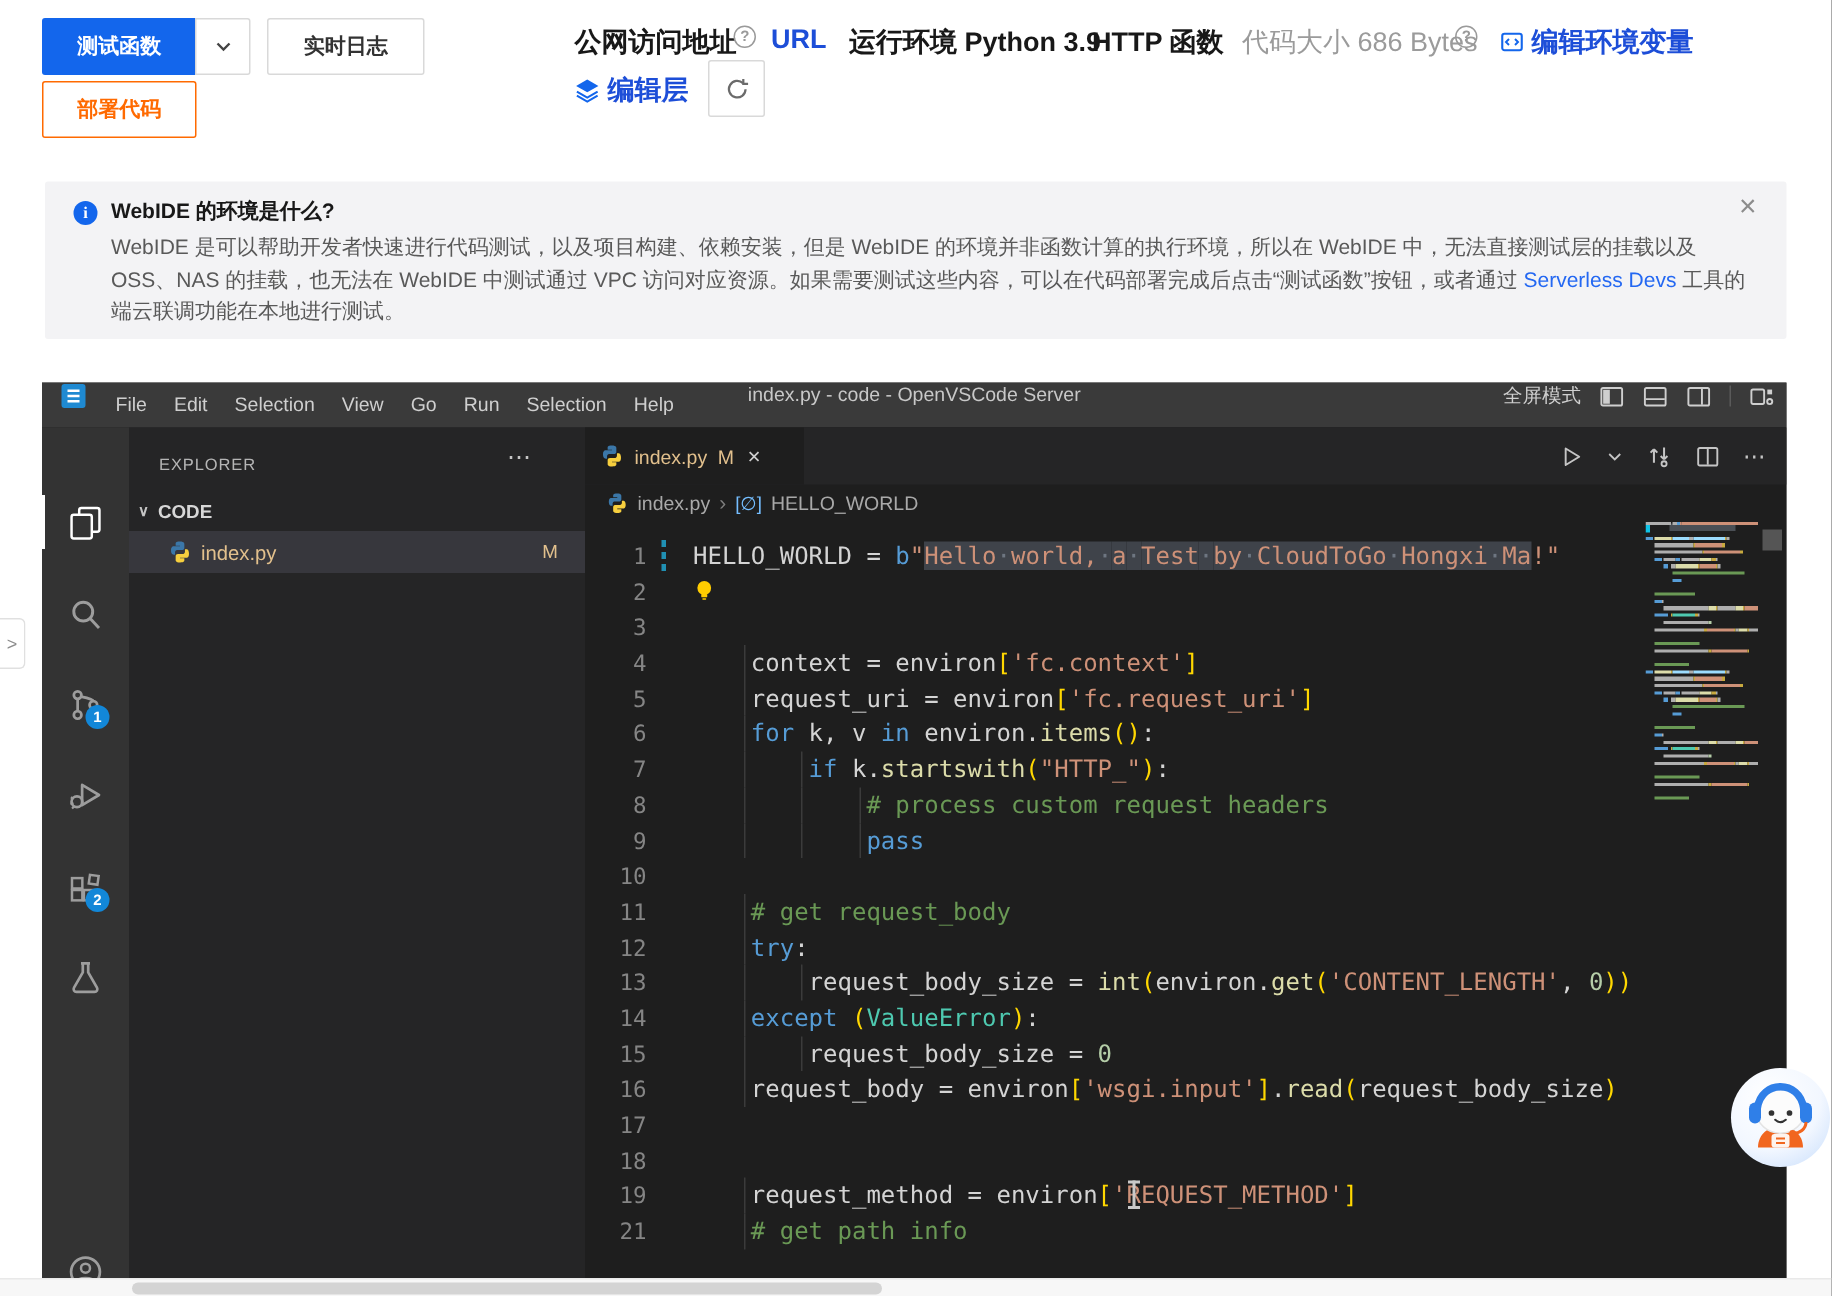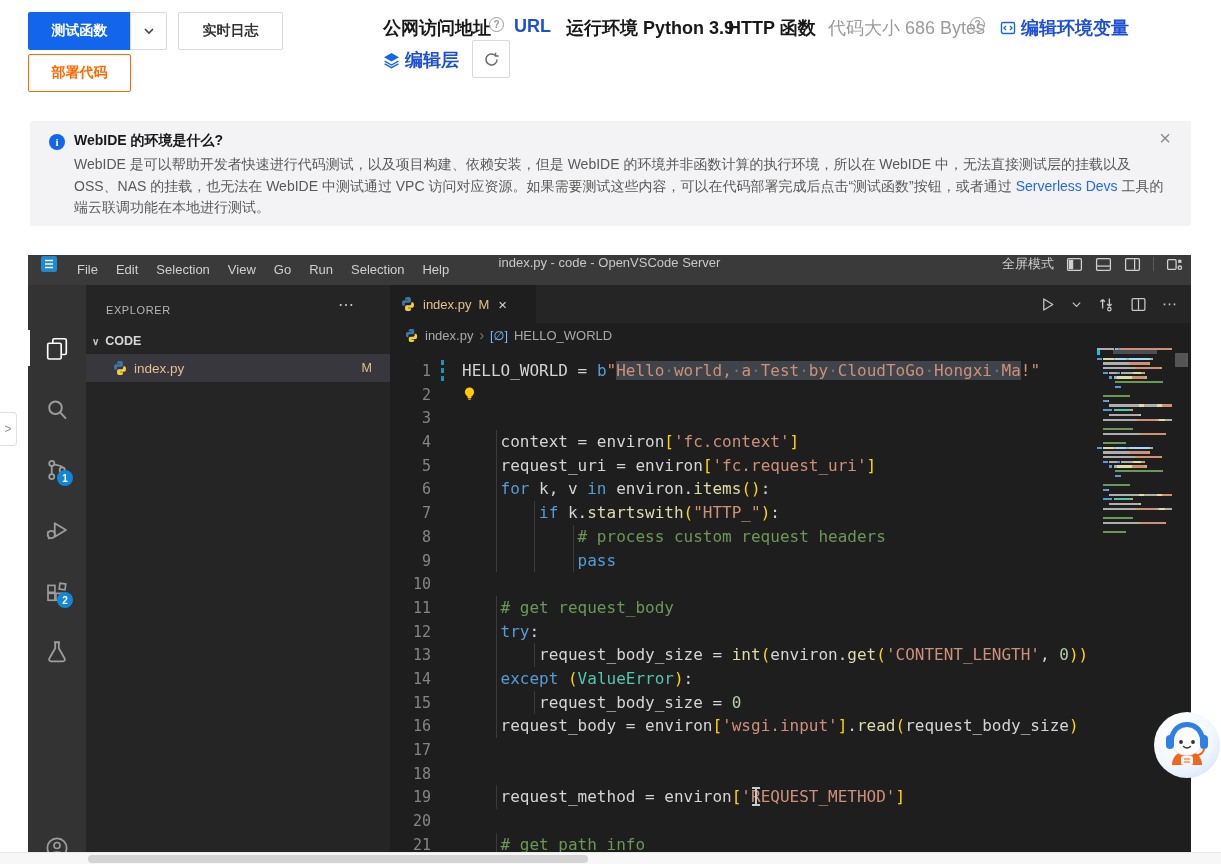--- a/index.html
+++ b/index.html
@@ -342,21 +342,20 @@
               <div class="code-line"><span class="ln">10</span><span class="lc"></span></div>
               <div class="code-line"><span class="ln">11</span><span class="lc"><div class="guide" style="left: 33.56px;"></div><span class="tk-txt">    </span><span class="tk-com"># get request_body</span></span></div>
               <div class="code-line"><span class="ln">12</span><span class="lc"><div class="guide" style="left: 33.56px;"></div><span class="tk-txt">    </span><span class="tk-kw">try</span><span class="tk-txt">:</span></span></div>
               <div class="code-line"><span class="ln">13</span><span class="lc"><div class="guide" style="left: 33.56px;"></div><div class="guide" style="left: 72.12px;"></div><span class="tk-txt">        request_body_size = </span><span class="tk-fn">int</span><span class="tk-brk">(</span><span class="tk-txt">environ.</span><span class="tk-fn">get</span><span class="tk-brk">(</span><span class="tk-str">'CONTENT_LENGTH'</span><span class="tk-txt">, </span><span class="tk-num">0</span><span class="tk-brk">))</span></span></div>
               <div class="code-line"><span class="ln">14</span><span class="lc"><div class="guide" style="left: 33.56px;"></div><span class="tk-txt">    </span><span class="tk-kw">except</span><span class="tk-txt"> </span><span class="tk-brk">(</span><span class="tk-cls">ValueError</span><span class="tk-brk">)</span><span class="tk-txt">:</span></span></div>
               <div class="code-line"><span class="ln">15</span><span class="lc"><div class="guide" style="left: 33.56px;"></div><div class="guide" style="left: 72.12px;"></div><span class="tk-txt">        request_body_size = </span><span class="tk-num">0</span></span></div>
               <div class="code-line"><span class="ln">16</span><span class="lc"><div class="guide" style="left: 33.56px;"></div><span class="tk-txt">    request_body = environ</span><span class="tk-brk">[</span><span class="tk-str">'wsgi.input'</span><span class="tk-brk">]</span><span class="tk-txt">.</span><span class="tk-fn">read</span><span class="tk-brk">(</span><span class="tk-txt">request_body_size</span><span class="tk-brk">)</span></span></div>
               <div class="code-line"><span class="ln">17</span><span class="lc"></span></div>
               <div class="code-line"><span class="ln">18</span></div>
               <div class="code-line"><span class="ln">19</span><span class="lc"><div class="guide" style="left: 33.56px;"></div><span class="tk-txt">    request_method = environ</span><span class="tk-brk">[</span><span class="tk-str">'REQUEST_METHOD'</span><span class="tk-brk">]</span><div class="ibeam"></div></span></div>
-              <div class="code-line"><span class="ln">20</span><span class="lc"></span></div>
               <div class="code-line"><span class="ln">21</span><span class="lc"><div class="guide" style="left: 33.56px;"></div><span class="tk-txt">    </span><span class="tk-com"># get path info</span></span></div>
             </div>
           <div class="minimap">
             <div class="mm-sel"></div>
             <div class="mm-mark"></div>
             <div id="mm-rows">
                 <div class="mm-row">
                   <span class="mm-txt" style="width: 16.5px;"></span>
                   <span style="width: 1.5px;"></span>
                   <span class="mm-txt" style="width: 3px;"></span>

